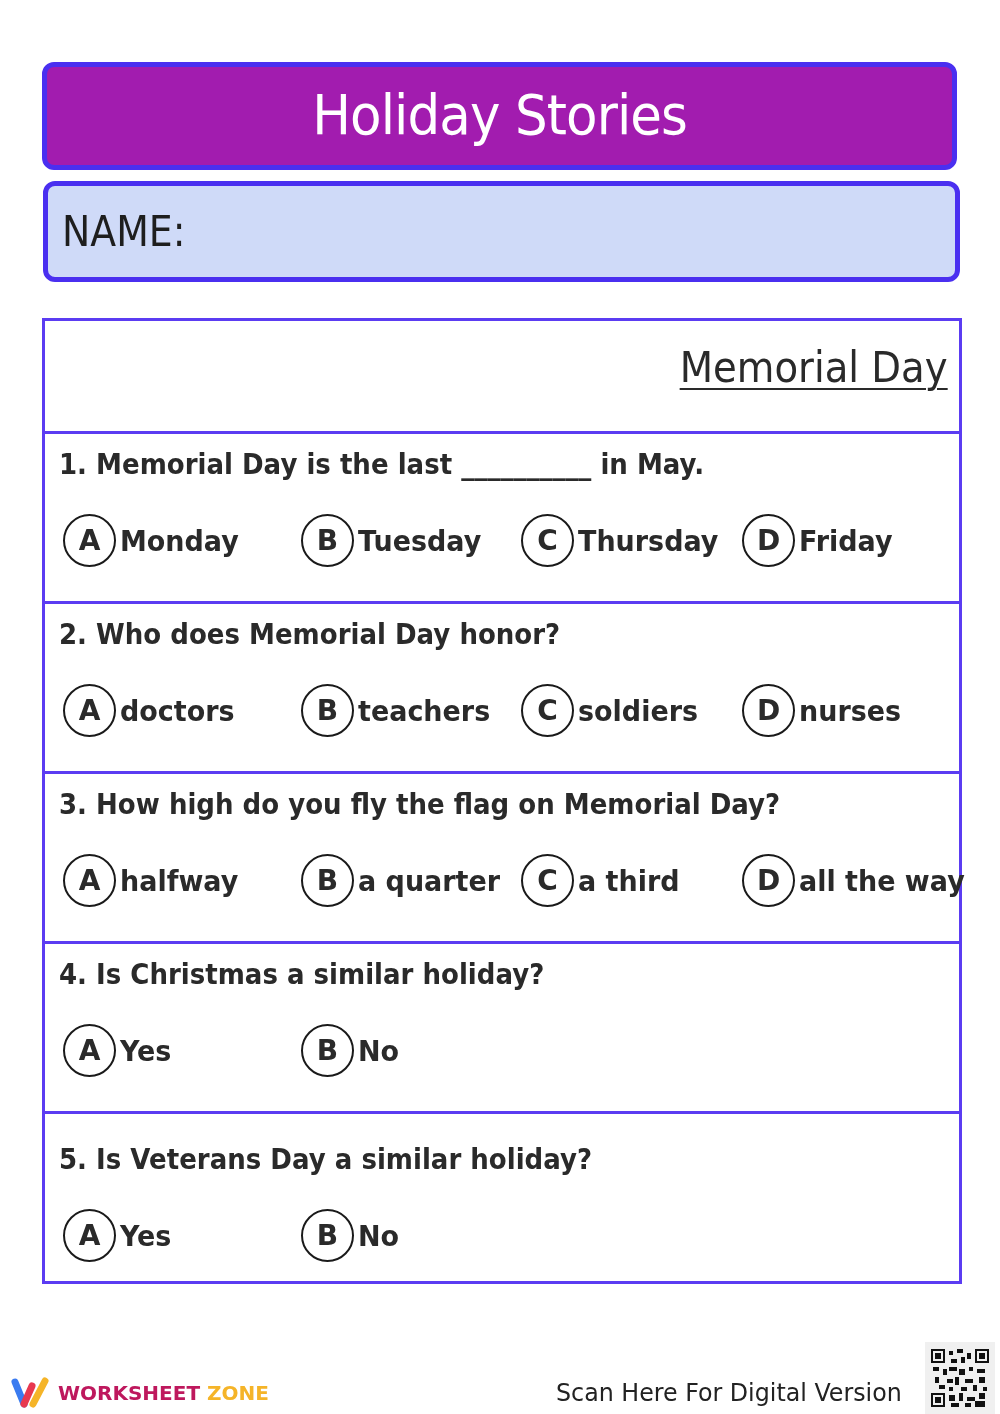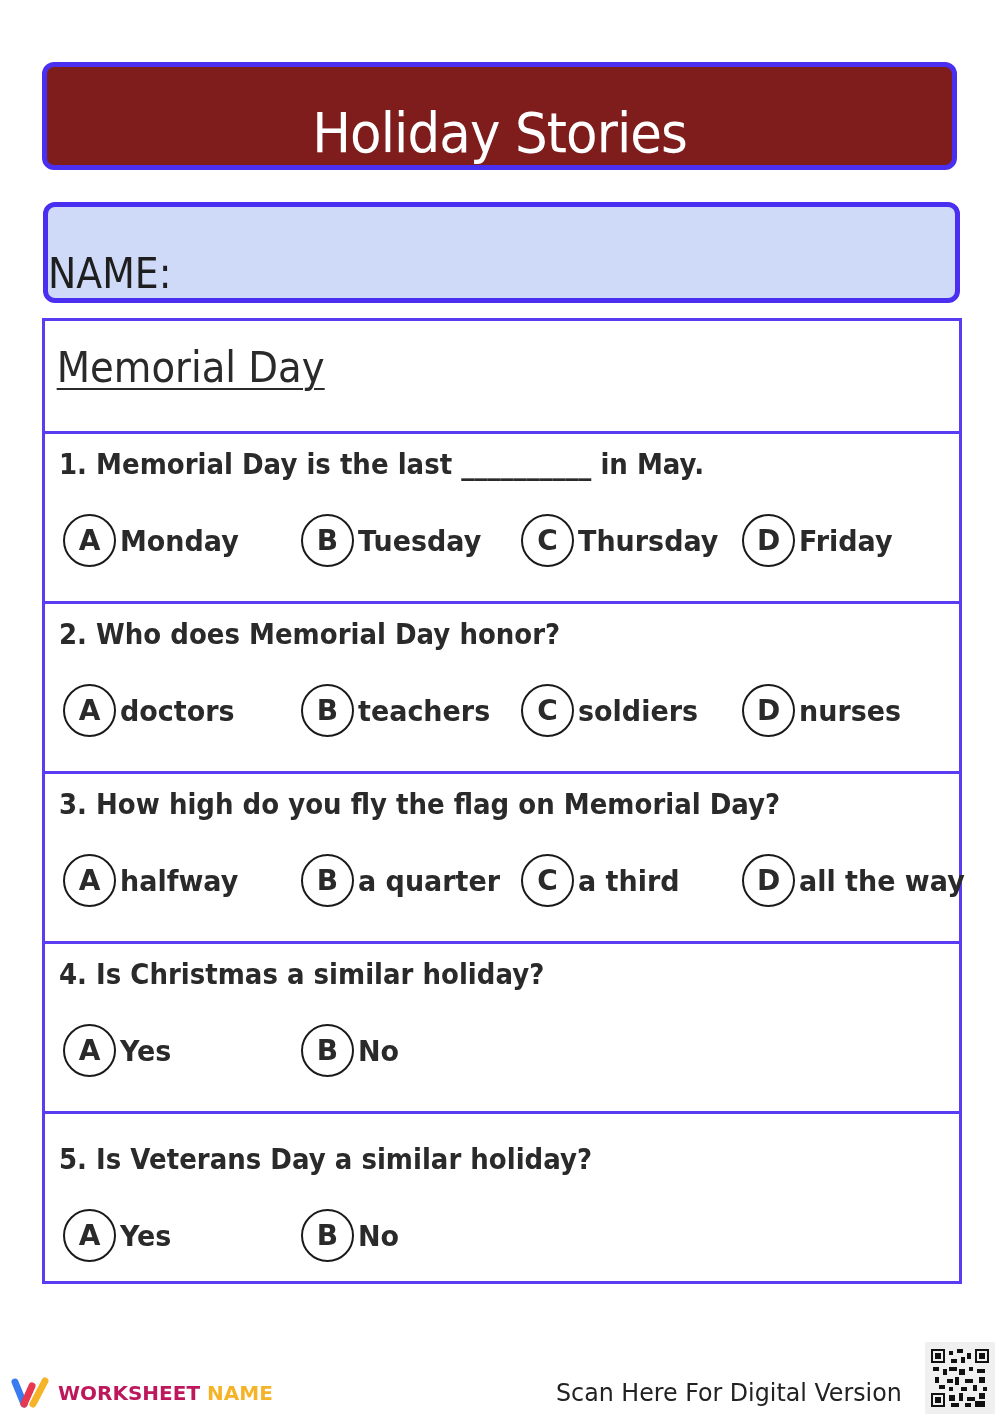--- a/index.html
+++ b/index.html
@@ -1,42 +1,42 @@
 <!DOCTYPE html>
 <html><head>
 <meta charset="utf-8">
 <style>
   * { box-sizing: border-box; margin: 0; padding: 0; }
   html, body { width: 1000px; height: 1414px; background: #ffffff; overflow: hidden; }
   body { position: relative; font-family: "DejaVu Sans", sans-serif; color: #222; }
 
   .title-box {
     position: absolute; left: 42px; top: 62px; width: 915px; height: 108px;
-    background: #7f1d1d; border: 5px solid #4a2ff0; border-radius: 12px;
-    display: flex; align-items: flex-end; justify-content: center;
+    background: #a21caf; border: 5px solid #4a2ff0; border-radius: 12px;
+    display: flex; align-items: center; justify-content: center;
   }
   .title-box .title {
     color: #fff; font-size: 56px; font-family: "DejaVu Sans", sans-serif;
     letter-spacing: -1px; transform: scaleX(0.92); margin-top: -4px;
   }
 
   .name-box {
-    position: absolute; left: 43px; top: 202px; width: 917px; height: 101px;
+    position: absolute; left: 43px; top: 181px; width: 917px; height: 101px;
     background: #cfdaf8; border: 5px solid #4a2ff0; border-radius: 12px;
-    display: flex; align-items: flex-end; 
+    display: flex; align-items: center; padding-left: 14px;
   }
   .name-box .name-label { font-size: 42px; color: #1e1e1e; transform: scaleX(0.9); transform-origin: left center; }
 
   .quiz {
     position: absolute; left: 42px; top: 318px; width: 920px; height: 966px;
     border: 3px solid #5b3cf2;
   }
   .quiz-header {
     height: 113px; border-bottom: 3px solid #5b3cf2;
-    display: flex; justify-content: flex-start; padding-top: 22px;
+    display: flex; justify-content: flex-end; padding-top: 22px;
   }
   .quiz-header .topic {
     font-size: 42px; text-decoration: underline; text-underline-offset: 6px;
     text-decoration-thickness: 2px; color: #2a2a2a; transform: scaleX(0.92);
   }
   .question {
     height: 170px; border-bottom: 3px solid #5b3cf2; position: relative; font-weight: bold;
   }
   .question:last-child { border-bottom: none; height: 168px; margin-top: 15px; }
   .q-text {
@@ -188,21 +188,21 @@
     </div>
   </div>
 </div>
 
 <div class="footer-logo">
   <svg class="logo-mark" viewBox="0 0 42 34">
     <line x1="5" y1="6" x2="14" y2="28" stroke="#3a7bf0" stroke-width="7" stroke-linecap="round"></line>
     <line x1="14" y1="28" x2="22" y2="10" stroke="#e8384f" stroke-width="7" stroke-linecap="round"></line>
     <line x1="23" y1="28" x2="35" y2="5" stroke="#f5b428" stroke-width="7" stroke-linecap="round"></line>
   </svg>
-  <span class="logo-text"><span class="w1">WORKSHEET</span> <span class="w2">NAME</span></span>
+  <span class="logo-text"><span class="w1">WORKSHEET</span> <span class="w2">ZONE</span></span>
 </div>
 
 <div class="scan-text">Scan Here For Digital Version</div>
 
 <div class="qr">
   <svg viewBox="0 0 29 29" width="58" height="60" shape-rendering="crispEdges">
     <rect x="0" y="0" width="7" height="7" fill="#111"></rect>
       <rect x="1" y="1" width="5" height="5" fill="#f0f0f0"></rect>
       <rect x="2" y="2" width="3" height="3" fill="#111"></rect>
     <rect x="22" y="0" width="7" height="7" fill="#111"></rect>

